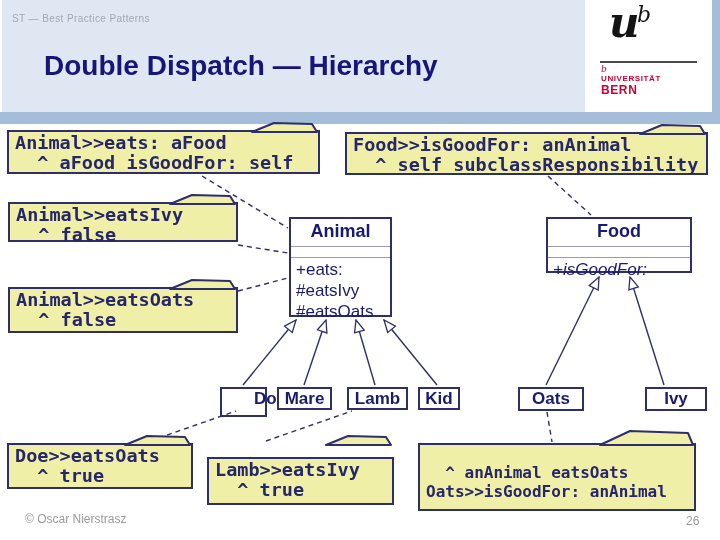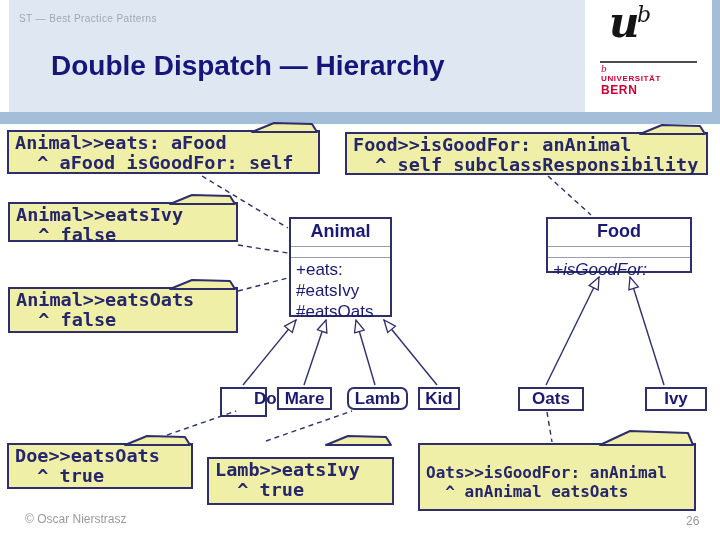--- a/index.html
+++ b/index.html
@@ -1,21 +1,21 @@
 <!DOCTYPE html>
 <html><head>
 <meta charset="utf-8">
 <style>
   html,body { margin:0; padding:0; }
   #slide {
     position:relative; width:720px; height:540px; overflow:hidden;
     background:#ffffff; font-family:"Liberation Sans", sans-serif;
   }
   
-  #header { position:absolute; left:9px; top:0; width:584px; height:112px; background:#dee7f2;padding-left:30px; }
+  #header { position:absolute; left:2px; top:0; width:584px; height:112px; background:#dee7f2;padding-left:30px; }
   #breadcrumb { position:absolute; left:10px; top:13px; font-size:10px; color:#a4a8b2; letter-spacing:.4px; }
   #page-title { position:absolute; left:42px; top:50px; font-size:28px; font-weight:bold; color:#15157a; }
   #accent-bar { position:absolute; left:0; top:112px; width:720px; height:12px; background:#a4bdd9; }
   #edge-strip { position:absolute; left:712px; top:0; width:8px; height:112px; background:#a4bdd9; }
   
   #logo { position:absolute; left:585px; top:0; width:127px; height:112px; background:#ffffff; }
   .logo-u { position:absolute; left:24px; top:-2px; font:bold italic 42px "DejaVu Serif", serif; color:#141414; }
   .logo-b { position:absolute; left:52px; top:2px; font:italic 22px "DejaVu Serif", serif; color:#141414; }
   .logo-line { position:absolute; left:15px; top:61px; width:97px; border-top:2px solid #4a4a4a; }
   .logo-bmark { position:absolute; left:16px; top:64px; font:italic 9px "DejaVu Serif", serif; color:#cc0033; }
@@ -41,21 +41,21 @@
   .cls-methods { font-size:17px; line-height:21px; padding:1px 0 0 5px; }
   .abstract { font-style:italic; }
   #cls-animal { left:289px; top:217px; width:103px; height:100px; }
   #cls-food   { left:546px; top:217px; width:146px; height:56px; }
   .leaf {
     position:absolute; background:#ffffff; border:2px solid #2e2e6b; box-sizing:border-box;
     color:#1a1a70; font-size:17px; font-weight:bold; text-align:center; line-height:19px; z-index:2;
   }
   #cls-doe  { left:220px; top:387px; width:47px; height:30px;padding-left:32px; }
   #cls-mare { left:277px; top:387px; width:55px; height:23px; }
-  #cls-lamb { left:347px; top:387px; width:61px; height:23px;border-radius:7px; }
+  #cls-lamb { left:347px; top:387px; width:61px; height:23px; }
   #cls-kid  { left:418px; top:387px; width:42px; height:23px; }
   #cls-oats { left:518px; top:387px; width:66px; height:24px; }
   #cls-ivy  { left:645px; top:387px; width:62px; height:24px; }
   
   #overlay { position:absolute; left:0; top:0; width:720px; height:540px; z-index:3; pointer-events:none; }
   
   #footer-author { position:absolute; left:25px; top:512px; font-size:12px; color:#9a9a9a; }
   #page-number   { position:absolute; left:686px; top:514px; font-size:12px; color:#9a9a9a; }
 </style>
 </head>
@@ -79,21 +79,21 @@
   </div>
 
   <div id="accent-bar"></div>
 
   <div id="note1" class="note"><div>Animal&gt;&gt;eats: aFood</div><div>  ^ aFood isGoodFor: self</div></div>
   <div id="note2" class="note"><div>Food&gt;&gt;isGoodFor: anAnimal</div><div>  ^ self subclassResponsibility</div></div>
   <div id="note3" class="note"><div>Animal&gt;&gt;eatsIvy</div><div>  ^ false</div></div>
   <div id="note4" class="note"><div>Animal&gt;&gt;eatsOats</div><div>  ^ false</div></div>
   <div id="note5" class="note"><div>Doe&gt;&gt;eatsOats</div><div>  ^ true</div></div>
   <div id="note6" class="note"><div>Lamb&gt;&gt;eatsIvy</div><div>  ^ true</div></div>
-  <div id="note7" class="note"><div>Oats&gt;&gt;isGoodFor: anAnimal</div><div>  ^ anAnimal eatsOats</div></div>
+  <div id="note7" class="note"><div>  ^ anAnimal eatsOats</div><div>Oats&gt;&gt;isGoodFor: anAnimal</div></div>
 
   <div id="cls-animal" class="clsbox">
     <div class="cls-title">Animal</div>
     <div class="cls-empty"></div>
     <div class="cls-methods">
       <div>+eats:</div>
       <div>#eatsIvy</div>
       <div>#eatsOats</div>
     </div>
   </div>

